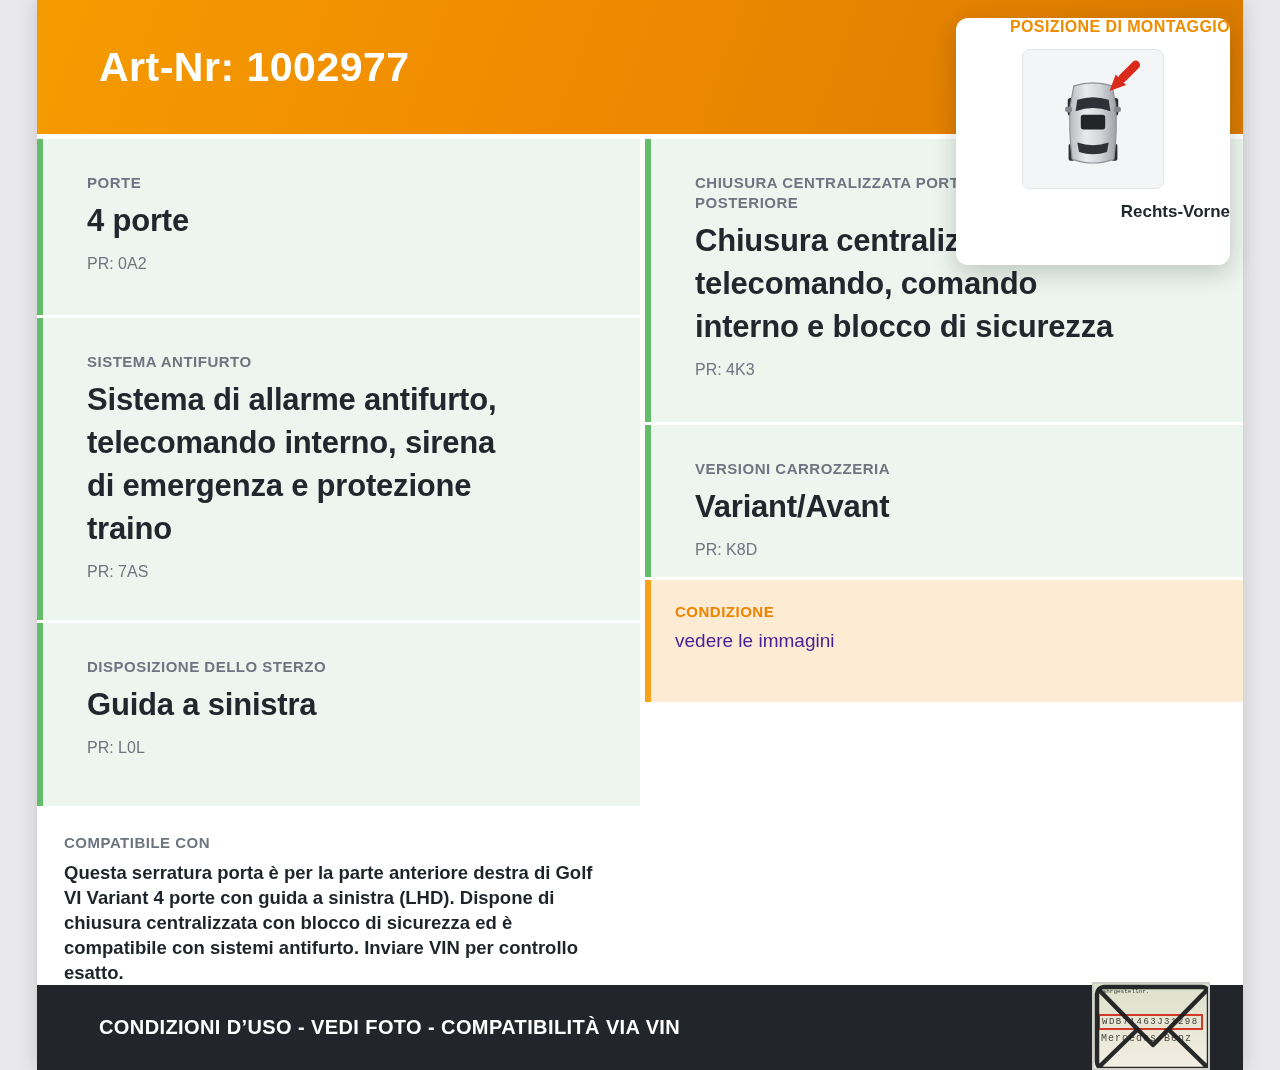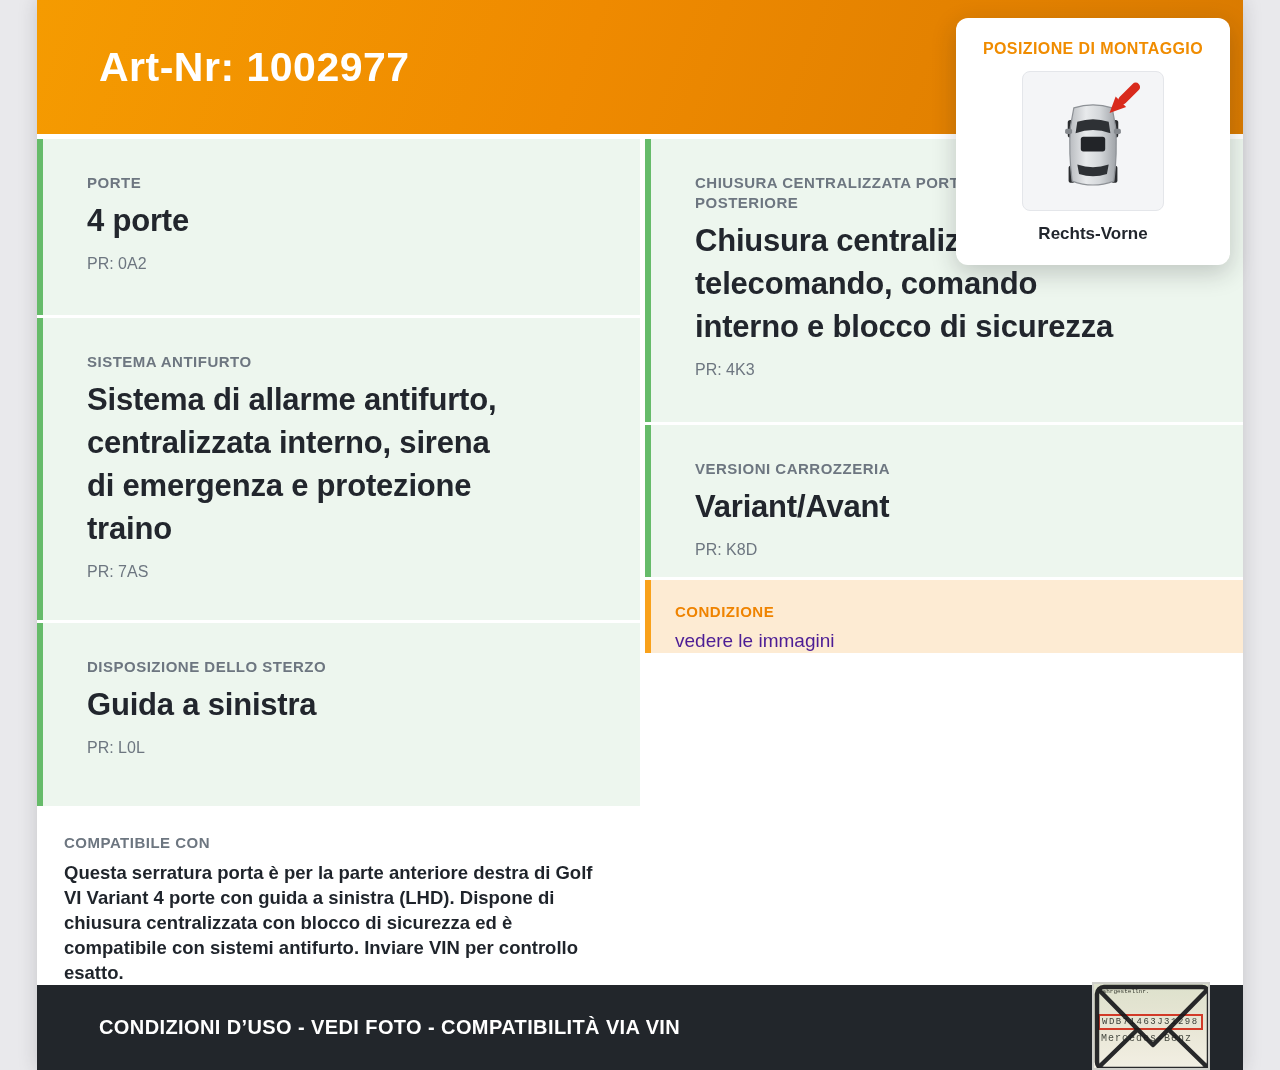--- a/index.html
+++ b/index.html
@@ -30,21 +30,21 @@
   .col-right{width:598px;}
   .card{box-sizing:border-box;}
   .card-green{background:#edf6ee;border-left:6px solid #66bb6a;padding:34px 30px 0 44px;}
   .card-plain{background:#ffffff;padding:24px 40px 0 27px;}
   .card-orange{background:#fdebd3;border-left:6px solid #f9a11b;padding:22px 24px 0 24px;}
   .h-porte{height:176px;}
   .h-sistema{height:302px;}
   .h-sterzo{height:183px;}
   .h-chiusura{height:283px;}
   .h-versioni{height:152px;}
-  .h-condizione{height:73px;}
+  .h-condizione{height:122px;}
   .label{
     font-size:15px;font-weight:700;color:#6d7680;letter-spacing:.5px;line-height:20px;
   }
   .headline{
     font-size:31px;font-weight:700;color:#22262d;line-height:43px;margin-top:6px;letter-spacing:-.2px;
   }
   .pr{font-size:16px;color:#6d7680;margin-top:12px;line-height:20px;}
   .compat-body{
     font-size:18.5px;font-weight:700;color:#1f242b;line-height:25px;margin-top:7px;width:548px;
   }
@@ -53,21 +53,21 @@
   
   .footer{
     position:absolute;left:0;bottom:0;width:100%;height:85px;box-sizing:border-box;
     background:#22262b;display:flex;align-items:center;padding-left:62px;
   }
   .footer-text{color:#ffffff;font-size:20px;font-weight:700;letter-spacing:.4px;}
   
   .pos-card{
     position:absolute;top:18px;right:13px;width:274px;height:247px;box-sizing:border-box;
     background:#ffffff;border-radius:12px;box-shadow:0 8px 24px rgba(30,30,35,.22);
-    text-align:center;padding-top:22px;z-index:5;
+    text-align:right;z-index:5;
   }
   .pos-title{color:#f08c00;font-weight:700;font-size:16px;letter-spacing:.4px;}
   .img-box{
     width:140px;height:138px;margin:13px auto 0;background:#f4f5f7;
     border:1px solid #e4e6ea;border-radius:8px;
     display:flex;align-items:center;justify-content:center;
   }
   .pos-caption{margin-top:13px;font-size:17px;font-weight:700;color:#22262d;}
   
   .vin-stamp{
@@ -106,21 +106,21 @@
       <div class="card card-green h-porte">
         <div class="label">PORTE</div>
         <div class="headline">4 porte</div>
         <div class="pr">PR: 0A2</div>
       </div>
 
       <div class="card card-green h-sistema">
         <div class="label">SISTEMA ANTIFURTO</div>
         <div class="headline">
           <div>Sistema di allarme antifurto,</div>
-          <div>centralizzata interno, sirena</div>
+          <div>telecomando interno, sirena</div>
           <div>di emergenza e protezione</div>
           <div>traino</div>
         </div>
         <div class="pr">PR: 7AS</div>
       </div>
 
       <div class="card card-green h-sterzo">
         <div class="label">DISPOSIZIONE DELLO STERZO</div>
         <div class="headline">Guida a sinistra</div>
         <div class="pr">PR: L0L</div>

